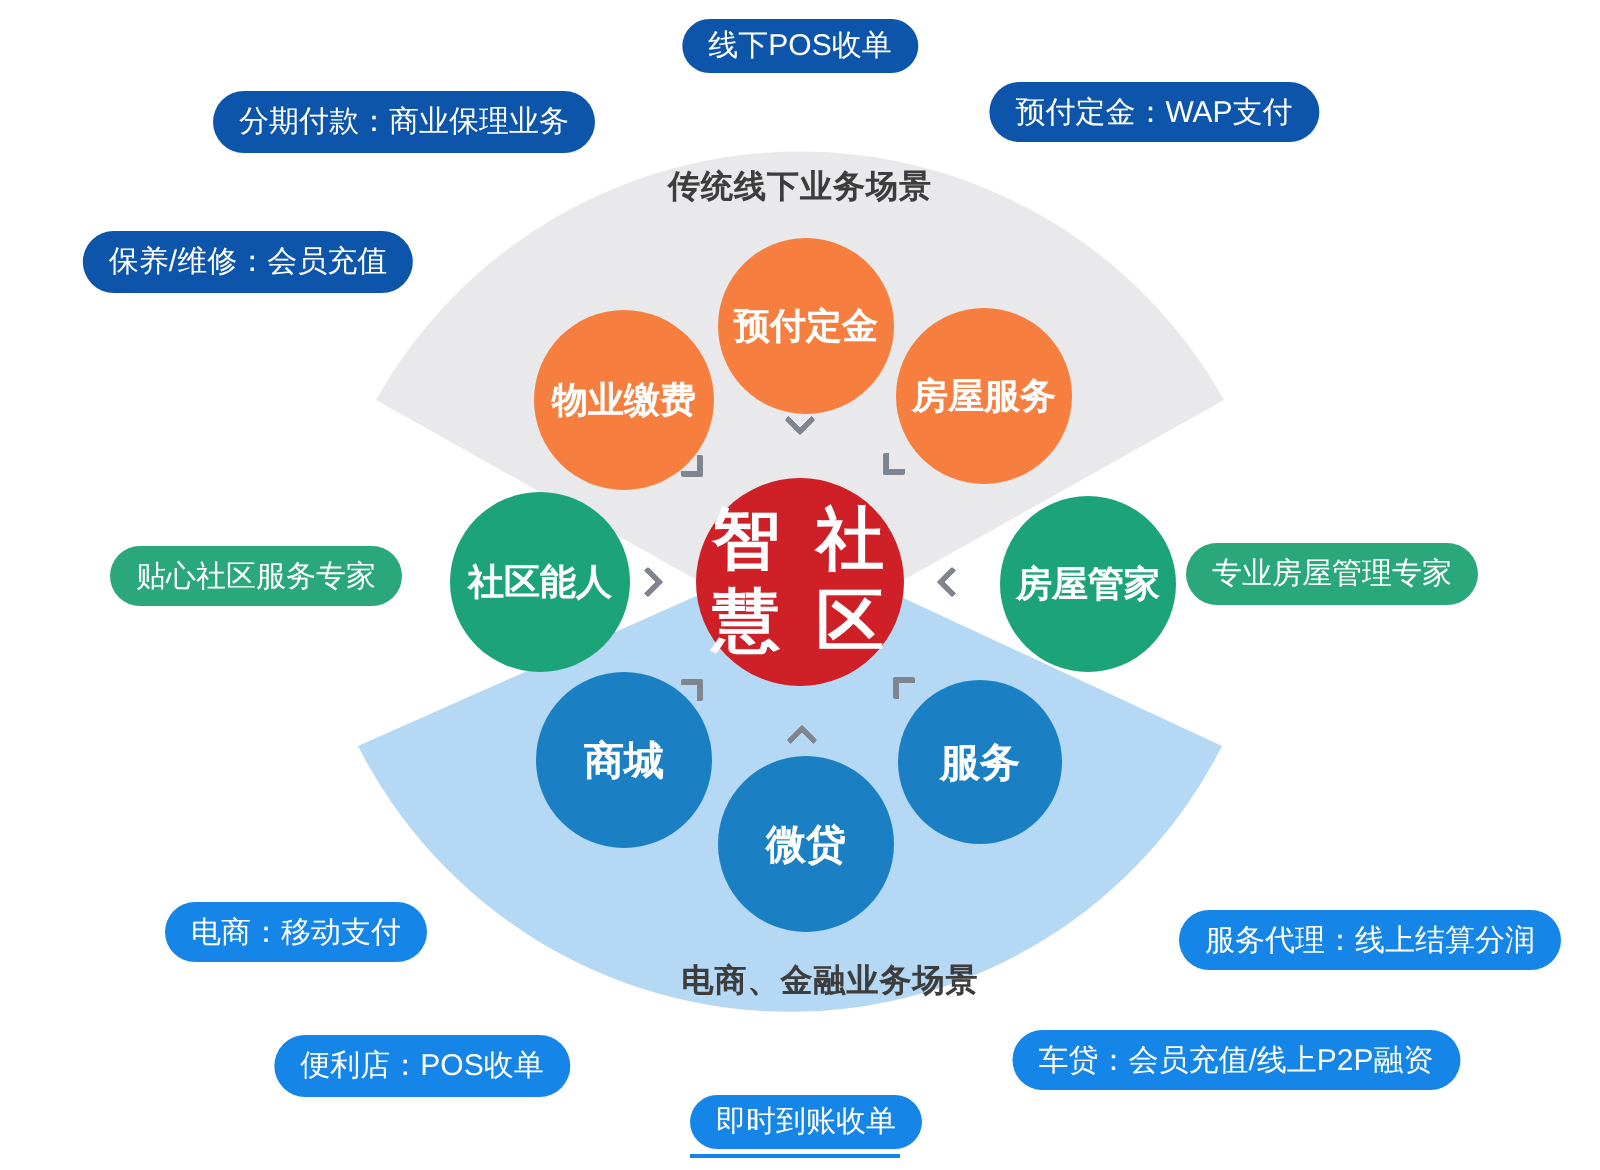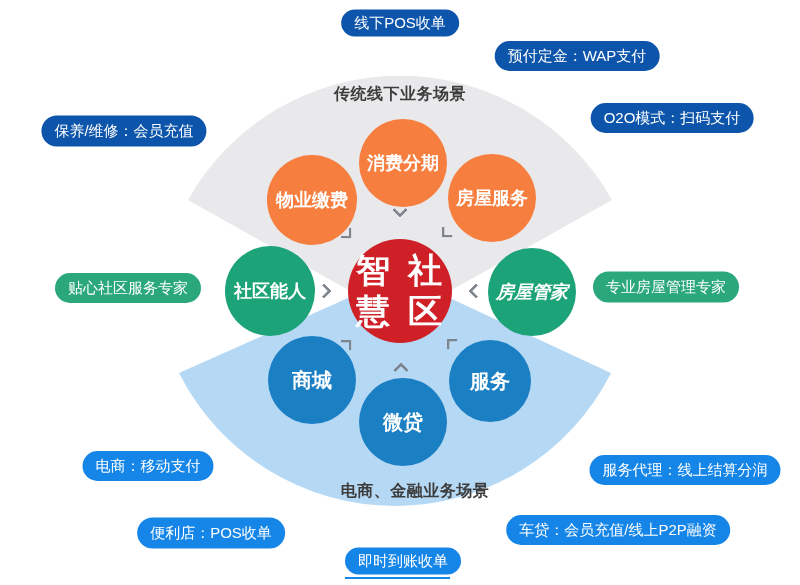--- a/index.html
+++ b/index.html
@@ -99,37 +99,37 @@
   <span class="chv" style="left:400px; top:210px; transform:translate(-50%,-50%) rotate(135deg);"></span>
   <span class="chv" style="left:346px; top:233px; transform:translate(-50%,-50%) rotate(90deg);"></span>
   <span class="chv" style="left:447px; top:232px; transform:translate(-50%,-50%) rotate(180deg);"></span>
   <span class="chv" style="left:324px; top:291px; transform:translate(-50%,-50%) rotate(45deg);"></span>
   <span class="chv" style="left:476px; top:291px; transform:translate(-50%,-50%) rotate(225deg);"></span>
   <span class="chv" style="left:346px; top:345px; transform:translate(-50%,-50%) rotate(0deg);"></span>
   <span class="chv" style="left:452px; top:344px; transform:translate(-50%,-50%) rotate(270deg);"></span>
   <span class="chv" style="left:401px; top:370px; transform:translate(-50%,-50%) rotate(315deg);"></span>
 
   <div class="circle orange" style="left:312px; top:200px; width:90px; height:90px;">物业缴费</div>
-  <div class="circle orange" style="left:403px; top:163px; width:88px; height:88px;">消费分期</div>
+  <div class="circle orange" style="left:403px; top:163px; width:88px; height:88px;">预付定金</div>
   <div class="circle orange" style="left:492px; top:198px; width:88px; height:88px;">房屋服务</div>
   <div class="circle green" style="left:270px; top:291px; width:90px; height:90px;">社区能人</div>
-  <div class="circle green" style="left:532px; top:292px; width:88px; height:88px;font-style:italic;">房屋管家</div>
+  <div class="circle green" style="left:544px; top:292px; width:88px; height:88px;">房屋管家</div>
   <div class="circle blue" style="left:312px; top:380px; width:88px; height:88px;">商城</div>
   <div class="circle blue" style="left:403px; top:422px; width:88px; height:88px;">微贷</div>
   <div class="circle blue" style="left:490px; top:381px; width:82px; height:82px;text-align:center;">服务</div>
 
   <div class="circle red" style="left:400px; top:291px; width:104px; height:104px;">
     <span>智慧</span>
     <span>社区</span>
   </div>
 
   <div class="pill dark h27" style="left:400px; top:23px;">线下POS收单</div>
+  <div class="pill dark" style="left:202px; top:61px; height:31px;">分期付款：商业保理业务</div>
   <div class="pill dark" style="left:577px; top:56px;">预付定金：WAP支付</div>
   <div class="pill dark" style="left:124px; top:131px; height:31px;">保养/维修：会员充值</div>
-  <div class="pill dark" style="left:672px; top:118px;">O2O模式：扫码支付</div>
 
   <div class="pill green" style="left:128px; top:288px;">贴心社区服务专家</div>
   <div class="pill green" style="left:666px; top:287px; height:31px;">专业房屋管理专家</div>
 
   <div class="pill light" style="left:148px; top:466px;">电商：移动支付</div>
   <div class="pill light" style="left:211px; top:533px; height:31px;">便利店：POS收单</div>
   <div class="pill light h27" style="left:403px; top:561px;">即时到账收单</div>
   <div class="pill light" style="left:618px; top:530px;">车贷：会员充值/线上P2P融资</div>
   <div class="pill light" style="left:685px; top:470px;">服务代理：线上结算分润</div>
 

